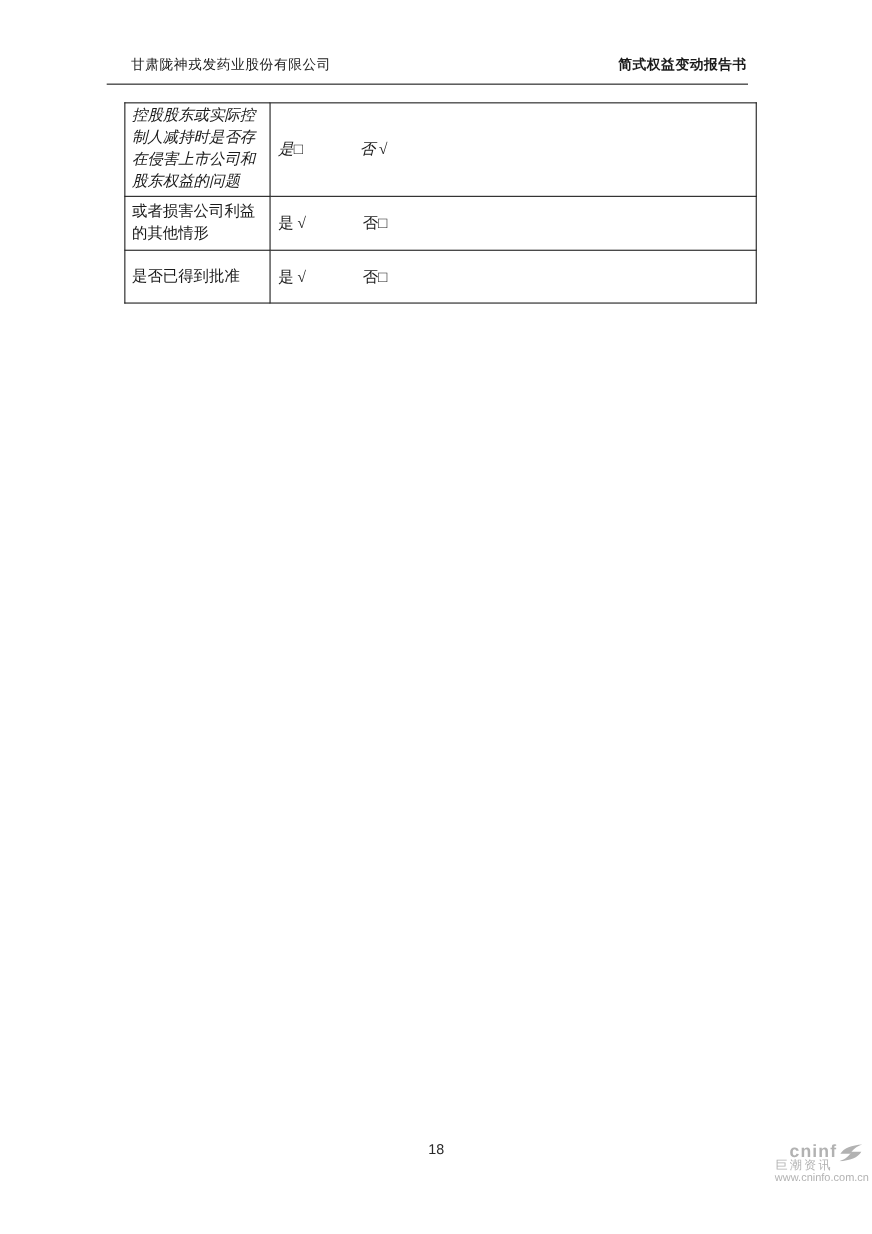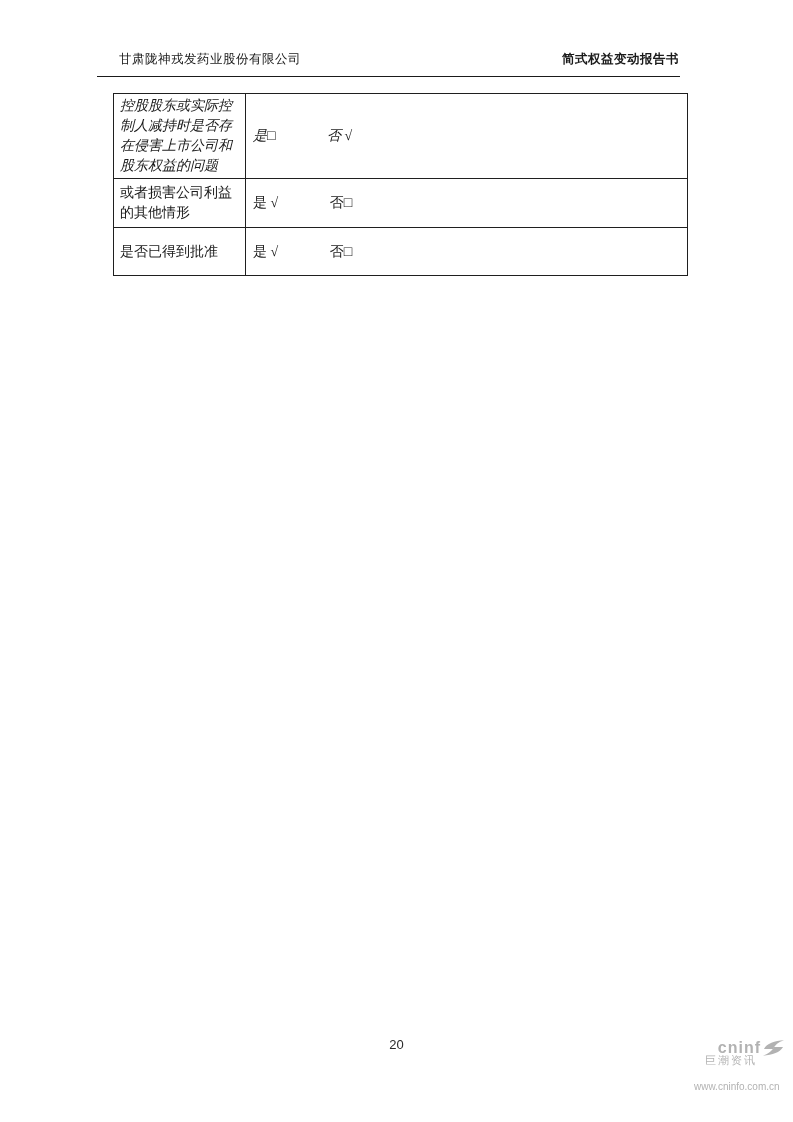--- a/index.html
+++ b/index.html
@@ -108,23 +108,23 @@
     font-size: 11px;
     letter-spacing: 2px;
     text-align: right;
     padding-right: 33px;
     margin-top: -1px;
     line-height: 10px;
     white-space: nowrap;
   }
   .logo-url {
     font-size: 10px;
-    text-align: left;
+    text-align: right;
     padding-right: 0;
-    margin-top: 16px;
+    margin-top: 1px;
     line-height: 11px;
     white-space: nowrap;
   }
 </style>
 </head>
 <body>
 
 <div class="page">
 
   <div class="header">
@@ -151,21 +151,21 @@
       <tr class="r3">
         <td class="q">是否已得到批准</td>
         <td class="a">
           <span class="yes">是 √</span>
           <span class="no">否□</span>
         </td>
       </tr>
     </tbody>
   </table>
 
-  <div class="page-number">20</div>
+  <div class="page-number">18</div>
 
   <div class="logo">
     <div class="logo-top">
       <span class="logo-brand">cninf</span>
       <svg class="logo-swirl" width="21" height="16" viewBox="0 0 22 16" aria-hidden="true">
         <path d="M22 0 C12 0.5 4 3.5 1 9 L10.5 9 C12.5 5 16 2 22 0 Z" fill="#b2b2b2"></path>
         <path d="M0 16 C10 15.5 18 12.5 21 7 L11.5 7 C9.5 11 6 14 0 16 Z" fill="#b2b2b2"></path>
       </svg>
     </div>
     <div class="logo-cn">巨潮资讯</div>

